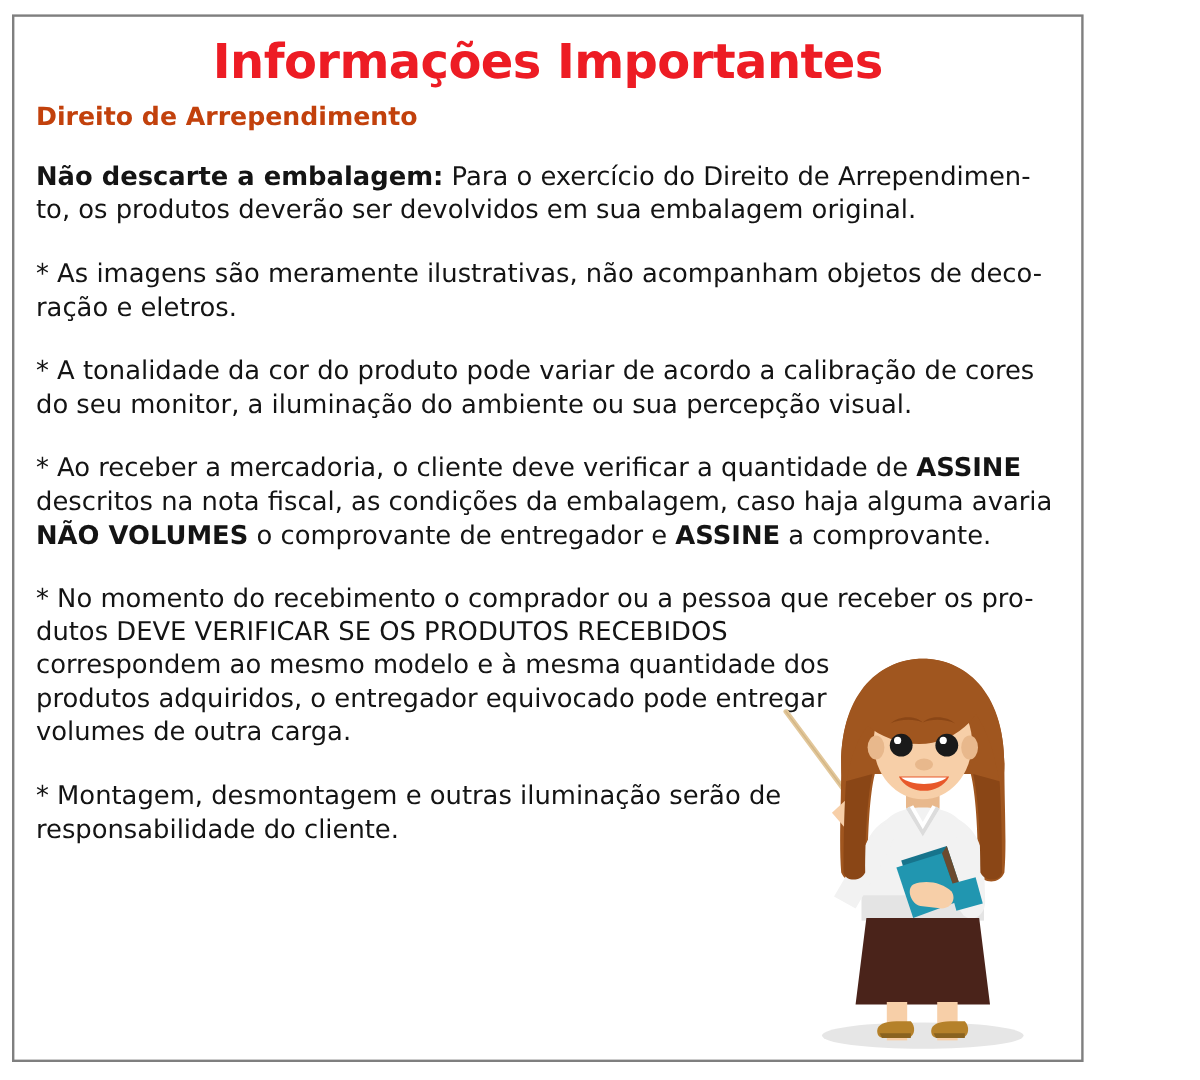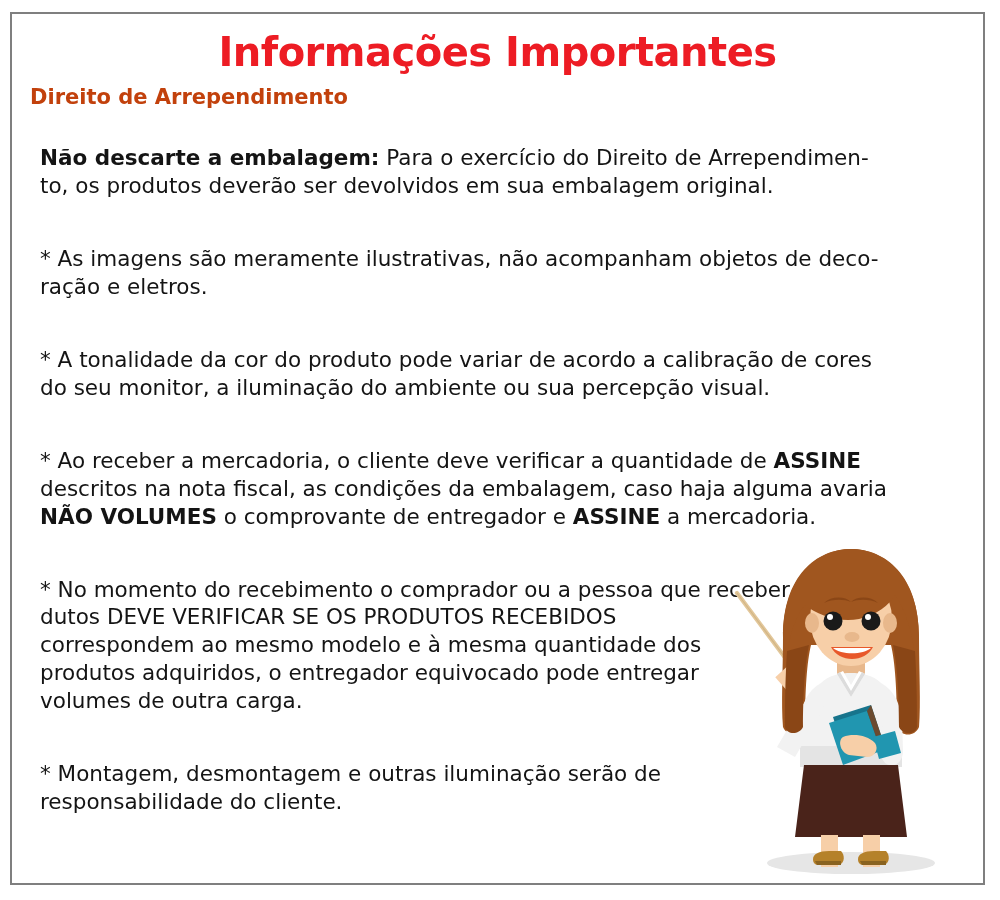--- a/index.html
+++ b/index.html
@@ -19,21 +19,21 @@
     width: 1000px;
     height: 900px;
     background: #ffffff;
   }
 
   
   #card {
     position: absolute;
     left: 10px;
     top: 12px;
-    width: 975px;
+    width: 893px;
     height: 873px;
     background: #ffffff;
     border: 2px solid #7f7f7f;
     box-sizing: border-box;
     overflow: hidden;
   }
 
   #title {
     margin: 0;
     padding: 18px 0 0 0;
@@ -53,21 +53,21 @@
     font-weight: bold;
     font-size: 21px;
     line-height: 1.1;
   }
 
   #body-text {
     padding: 0 16px 0 18px;
   }
 
   .para {
-    margin: 10px;
+    margin: 0;
     padding: 0;
     color: #141414;
     font-size: 21.5px;
     line-height: 1.30;
     white-space: pre-line;
   }
 
   .gap {
     height: 25px;
   }
@@ -110,21 +110,21 @@
 
       <div class="gap"></div>
 
       <p class="para">* A tonalidade da cor do produto pode variar de acordo a calibração de cores
 do seu monitor, a iluminação do ambiente ou sua percepção visual.</p>
 
       <div class="gap"></div>
 
       <p class="para"><span>* Ao receber a mercadoria, o cliente deve verificar a quantidade de </span><span class="b">ASSINE</span><span>
 descritos na nota fiscal, as condições da embalagem, caso haja alguma avaria
-</span><span class="b">NÃO VOLUMES</span><span> o comprovante de entregador e </span><span class="b">ASSINE</span><span> a mercadoria.</span></p>
+</span><span class="b">NÃO VOLUMES</span><span> o comprovante de entregador e </span><span class="b">ASSINE</span><span> a comprovante.</span></p>
 
       <div class="gap"></div>
 
       <p class="para">* No momento do recebimento o comprador ou a pessoa que  receber os pro-
 dutos DEVE VERIFICAR SE OS PRODUTOS RECEBIDOS
 correspondem ao mesmo modelo e à mesma quantidade dos
 produtos adquiridos, o entregador equivocado pode entregar
 volumes de outra carga.</p>
 
       <div class="gap"></div>

